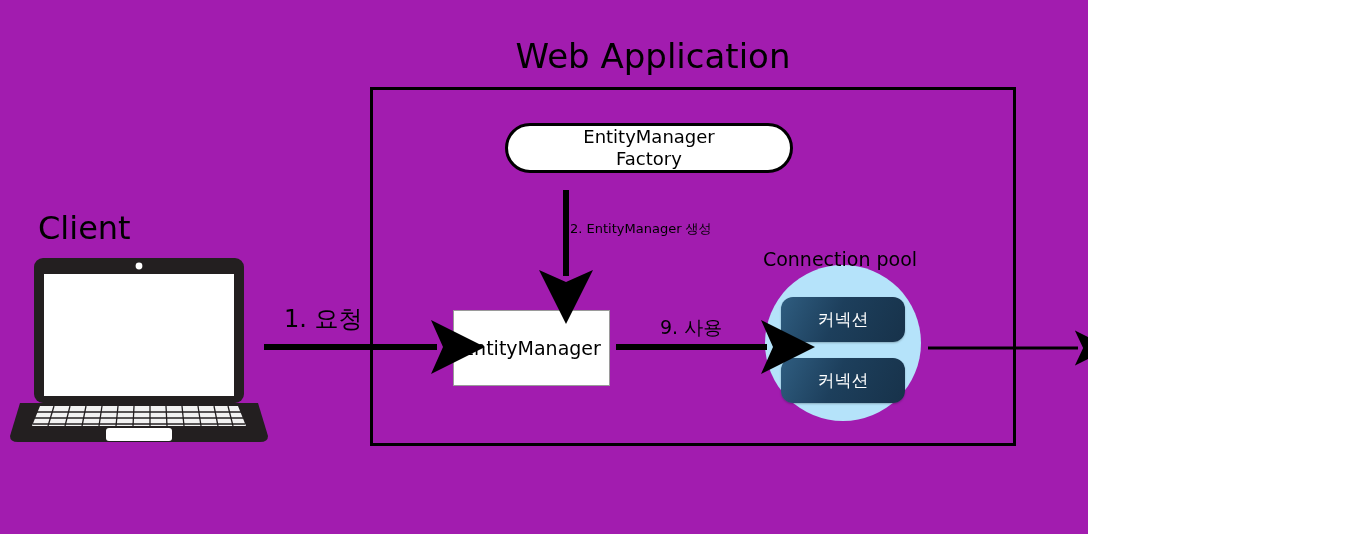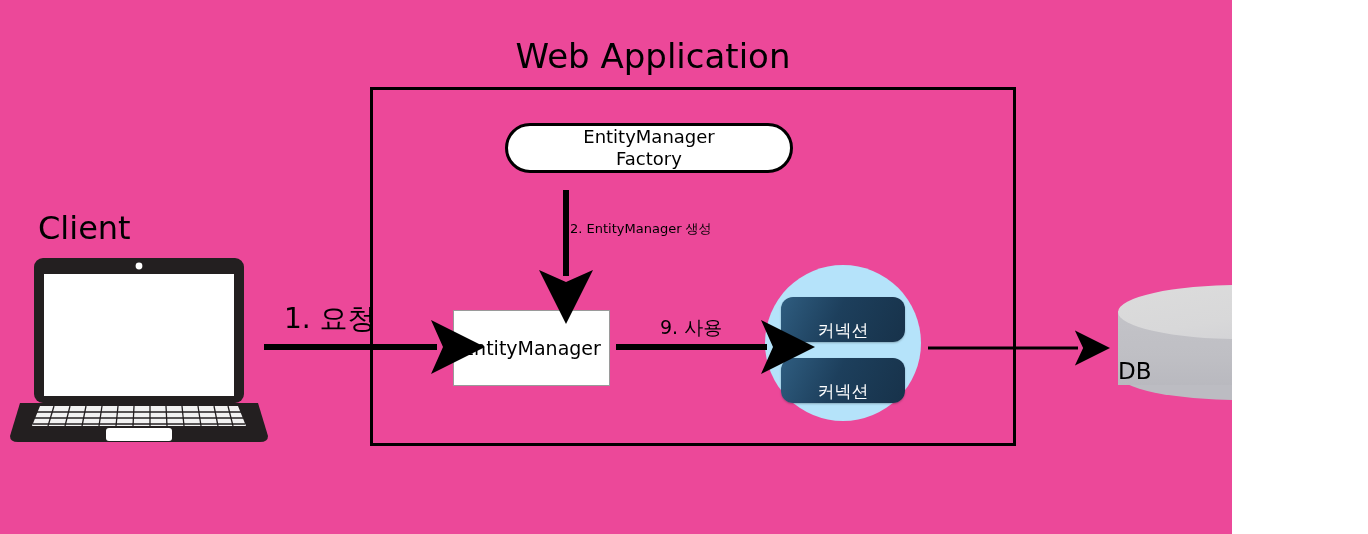--- a/index.html
+++ b/index.html
@@ -6,23 +6,23 @@
     margin: 0;
     padding: 0;
     background: #ffffff;
   }
   body {
     font-family: "DejaVu Sans", "Liberation Sans", sans-serif;
     color: #000000;
   }
   #canvas {
     position: relative;
-    width: 1232px;
+    width: 1088px;
     height: 534px;
-    background: #ec4899;
+    background: #a21caf;
     overflow: hidden;
   }
   .abs { position: absolute; }
 
   
   .title-web-app {
     left: 508px; top: 35px;
     width: 290px;
     text-align: center;
     font-size: 34px;
@@ -38,21 +38,21 @@
   .label-conn-pool {
     left: 735px; top: 247px;
     width: 210px;
     text-align: center;
     font-size: 19px;
     line-height: 24px;
     white-space: nowrap;
   }
   .label-step1 {
     left: 284px; top: 306px;
-    font-size: 28px;
+    font-size: 24px;
     line-height: 26px;
     white-space: nowrap;
   }
   .label-step2 {
     left: 570px; top: 216px;
     font-size: 13px;
     line-height: 25px;
     white-space: nowrap;
   }
   .label-step3 {
@@ -106,21 +106,21 @@
     width: 156px; height: 156px;
     border-radius: 50%;
     background: #b5e3fa;
   }
   .conn-box {
     width: 124px; height: 45px;
     border-radius: 12px;
     background: linear-gradient(115deg, #2f5d80 0%, #1d3f5c 45%, #17324a 100%);
     color: #ffffff;
     display: flex;
-    align-items: flex-end;
+    align-items: center;
     justify-content: center;
     font-size: 17px;
     box-shadow: 0 1px 2px rgba(0,0,0,0.25);
   }
   .conn-1 { left: 781px; top: 297px; }
   .conn-2 { left: 781px; top: 358px; }
 
   
   .db-wrap { left: 1118px; top: 285px; width: 244px; height: 126px; }
   .db-body {
@@ -201,20 +201,21 @@
   <div class="abs emf-pill">
     <span>EntityManager</span>
     <span>Factory</span>
   </div>
 
   <div class="abs em-box">
     <span>EntityManager</span>
   </div>
 
   <div class="abs pool-circle"></div>
+  <div class="abs label-conn-pool">Connection pool</div>
   <div class="abs conn-box conn-1">
     <span>커넥션</span>
   </div>
   <div class="abs conn-box conn-2">
     <span>커넥션</span>
   </div>
 
   <div class="abs db-wrap">
     <div class="abs db-bottom"></div>
     <div class="abs db-body"></div>

